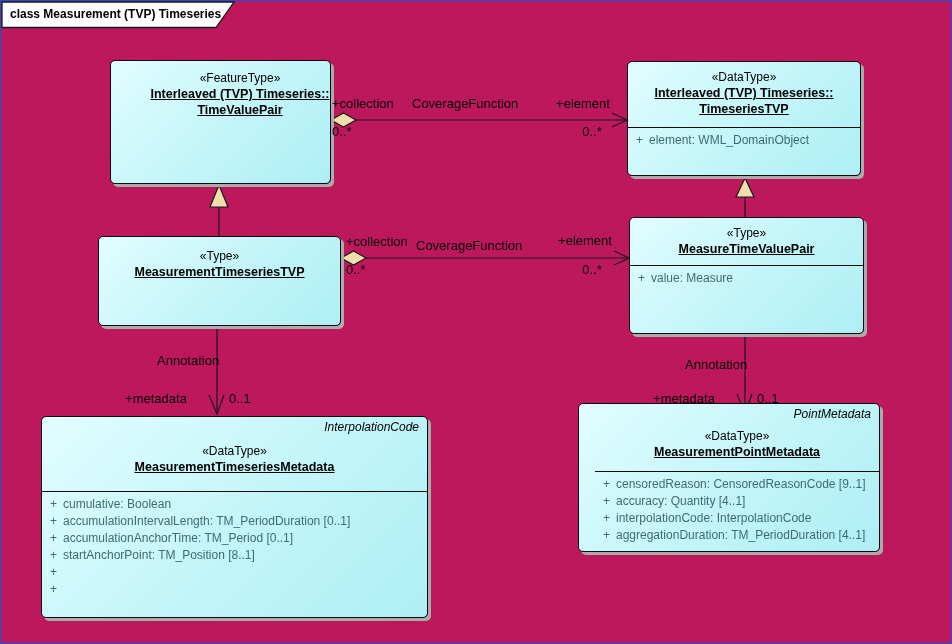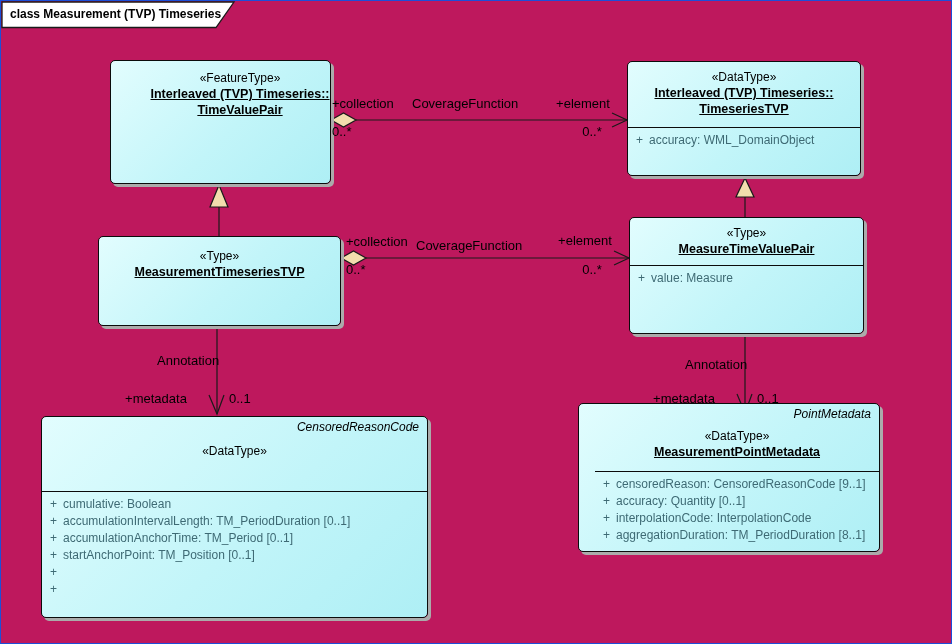--- a/index.html
+++ b/index.html
@@ -81,21 +81,21 @@
 
   <div class="node" style="left:626px;top:60px;width:234px;height:115px;">
     <div class="node-header" style="height:64.5px;padding-top:7px;">
       <div class="stereotype">«DataType»</div>
       <div class="node-name">Interleaved (TVP) Timeseries::</div>
       <div class="node-name">TimeseriesTVP</div>
     </div>
     <div class="attrs">
       <div class="attr-row">
         <span class="attr-vis">+</span>
-        <span>accuracy: WML_DomainObject</span>
+        <span>element: WML_DomainObject</span>
       </div>
     </div>
   </div>
 
   <div class="node" style="left:97px;top:235px;width:243px;height:90px;">
     <div class="node-header" style="padding-top:11px;">
       <div class="stereotype">«Type»</div>
       <div class="node-name">MeasurementTimeseriesTVP</div>
     </div>
   </div>
@@ -108,39 +108,40 @@
     <div class="attrs">
       <div class="attr-row">
         <span class="attr-vis">+</span>
         <span>value: Measure</span>
       </div>
     </div>
   </div>
 
   <div class="node" style="left:40px;top:415px;width:387px;height:202px;">
     <div class="node-header" style="height:73.5px;padding-top:26px;">
-      <div class="corner-label">CensoredReasonCode</div>
+      <div class="corner-label">InterpolationCode</div>
       <div class="stereotype">«DataType»</div>
+      <div class="node-name">MeasurementTimeseriesMetadata</div>
     </div>
     <div class="attrs">
       <div class="attr-row">
         <span class="attr-vis">+</span>
         <span>cumulative: Boolean</span>
       </div>
       <div class="attr-row">
         <span class="attr-vis">+</span>
         <span>accumulationIntervalLength: TM_PeriodDuration [0..1]</span>
       </div>
       <div class="attr-row">
         <span class="attr-vis">+</span>
         <span>accumulationAnchorTime: TM_Period [0..1]</span>
       </div>
       <div class="attr-row">
         <span class="attr-vis">+</span>
-        <span>startAnchorPoint: TM_Position [0..1]</span>
+        <span>startAnchorPoint: TM_Position [8..1]</span>
       </div>
       <div class="attr-row">
         <span class="attr-vis">+</span>
       </div>
       <div class="attr-row">
         <span class="attr-vis">+</span>
       </div>
     </div>
   </div>
 
@@ -150,29 +151,29 @@
       <div class="stereotype">«DataType»</div>
       <div class="node-name">MeasurementPointMetadata</div>
     </div>
     <div class="attrs">
       <div class="attr-row">
         <span class="attr-vis">+</span>
         <span>censoredReason: CensoredReasonCode [9..1]</span>
       </div>
       <div class="attr-row">
         <span class="attr-vis">+</span>
-        <span>accuracy: Quantity [0..1]</span>
+        <span>accuracy: Quantity [4..1]</span>
       </div>
       <div class="attr-row">
         <span class="attr-vis">+</span>
         <span>interpolationCode: InterpolationCode</span>
       </div>
       <div class="attr-row">
         <span class="attr-vis">+</span>
-        <span>aggregationDuration: TM_PeriodDuration [8..1]</span>
+        <span>aggregationDuration: TM_PeriodDuration [4..1]</span>
       </div>
     </div>
   </div>
 
   <div class="clabel" style="left:331px;top:96px;">+collection</div>
   <div class="clabel c-center" style="left:411px;top:96px;width:140px;">CoverageFunction</div>
   <div class="clabel c-right" style="left:542px;top:96px;width:80px;">+element</div>
   <div class="clabel" style="left:331px;top:124px;">0..*</div>
   <div class="clabel c-right" style="left:562px;top:124px;width:58px;">0..*</div>
 

